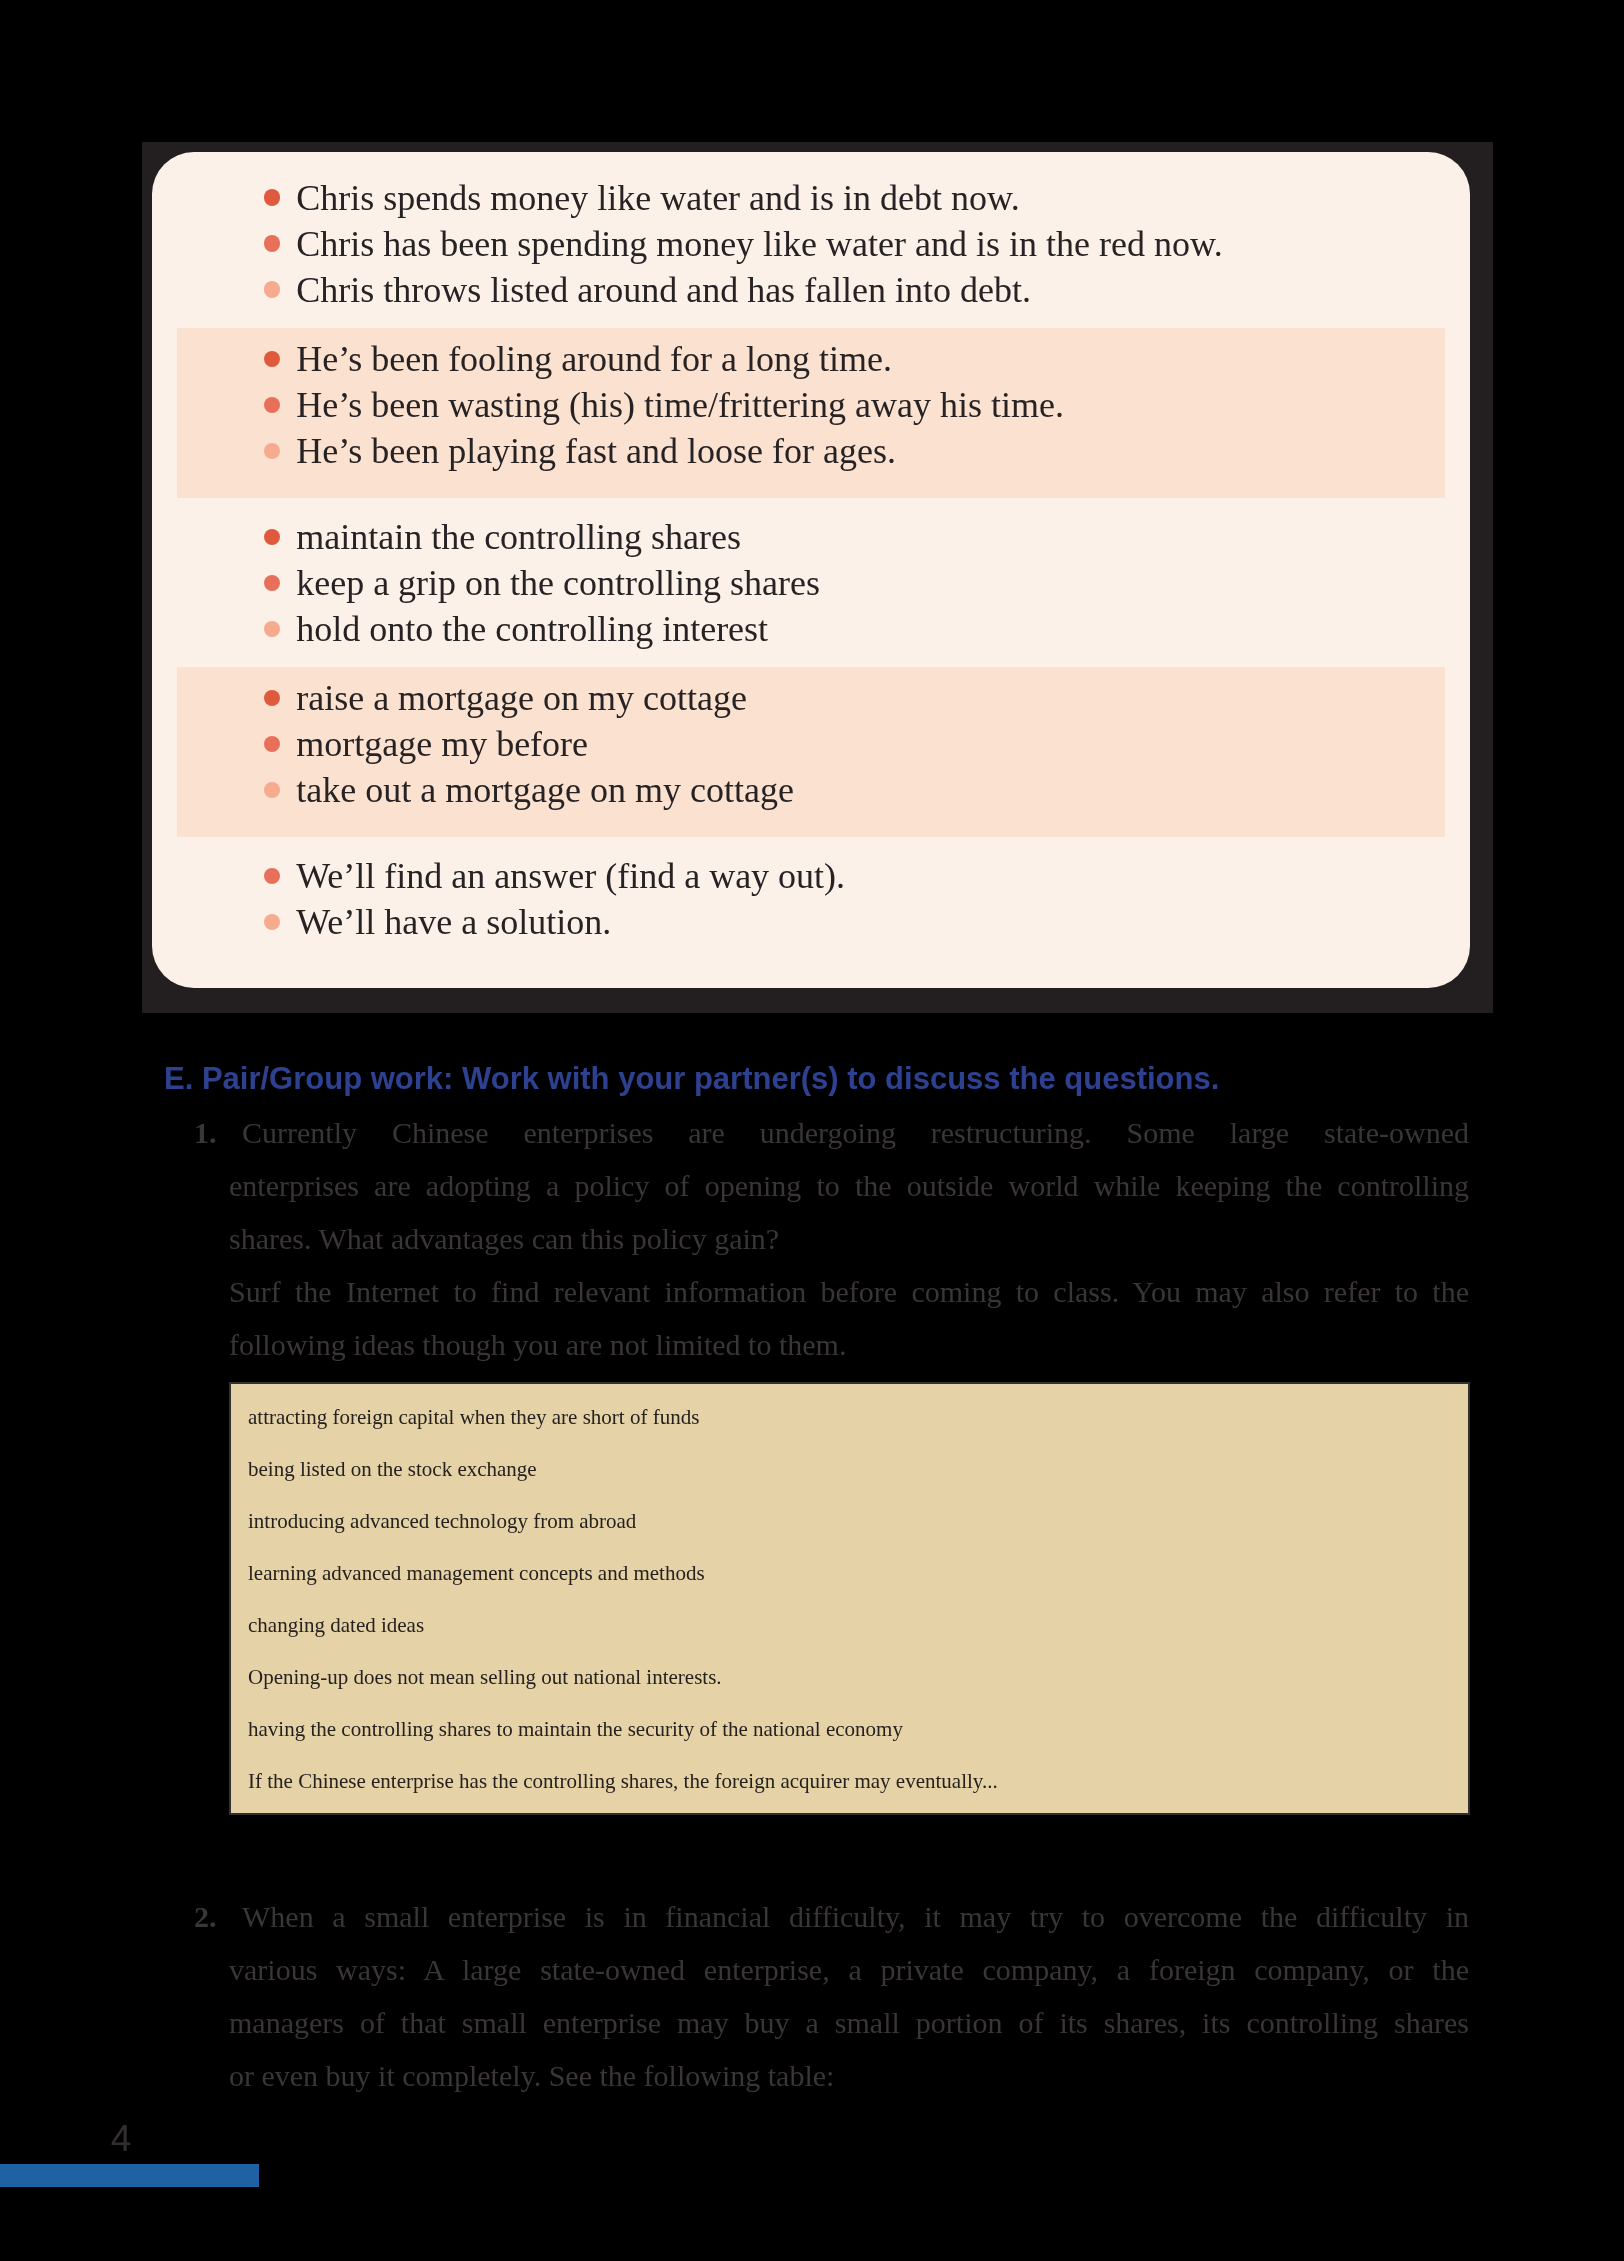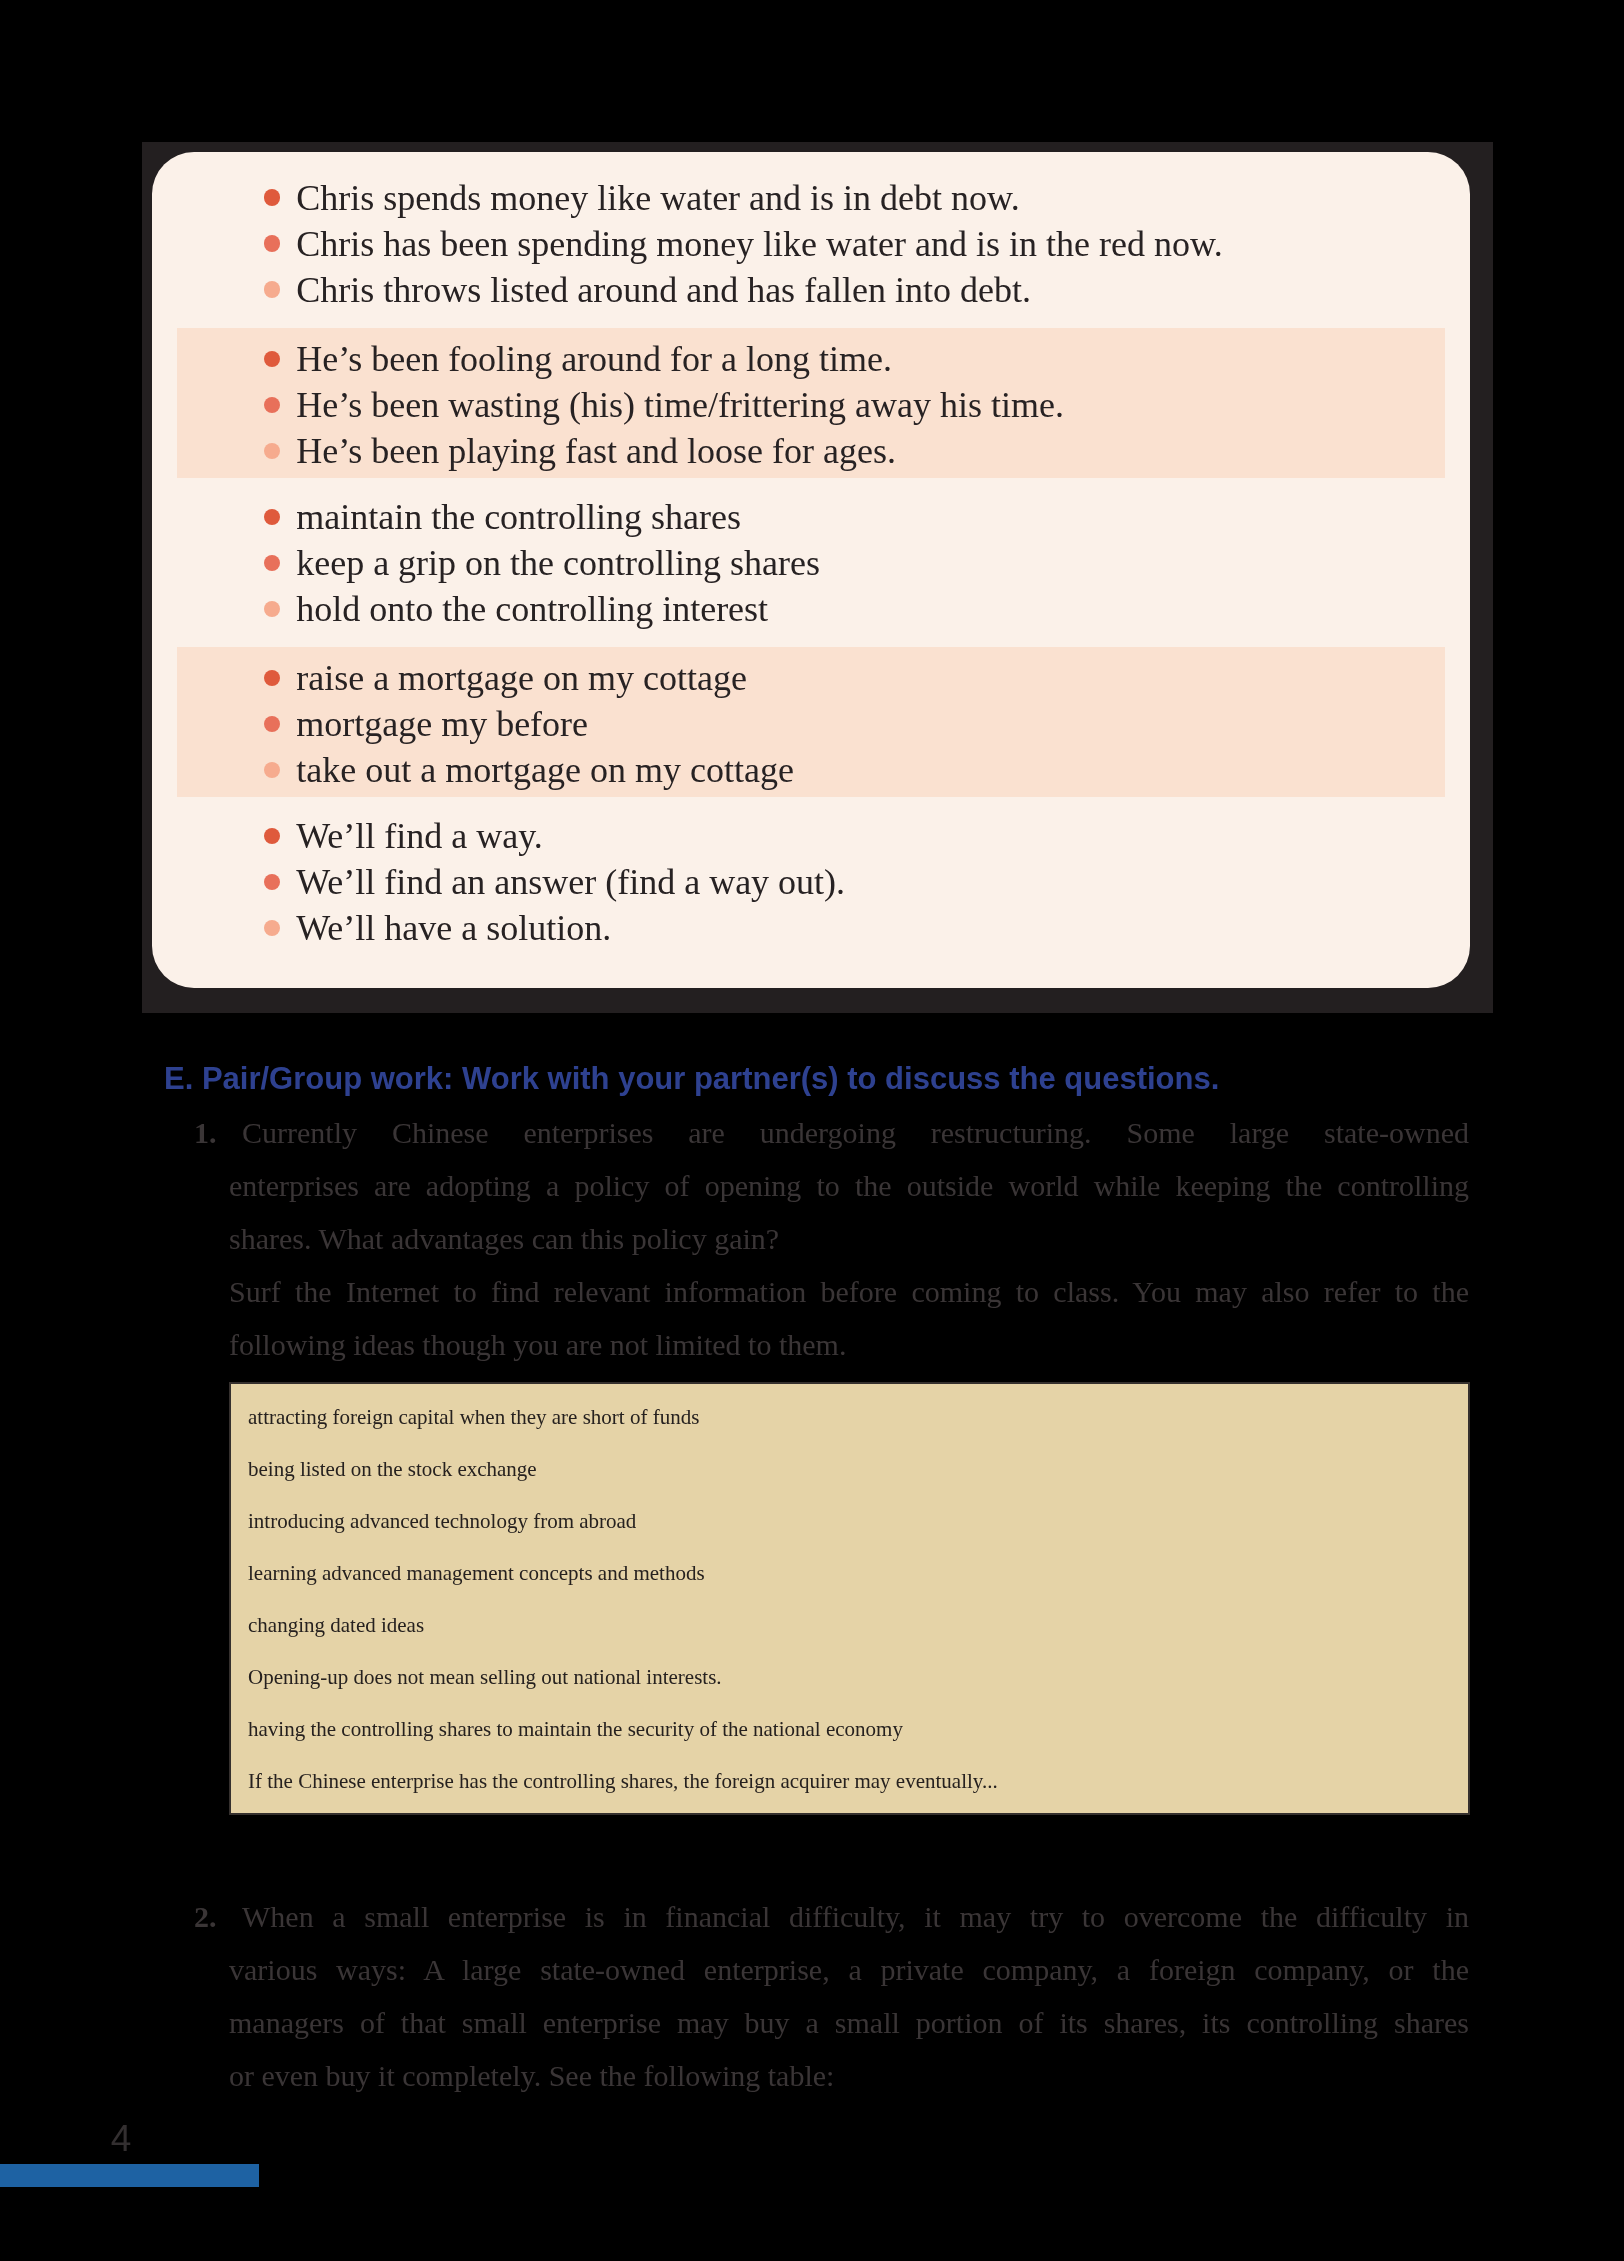--- a/index.html
+++ b/index.html
@@ -5,21 +5,21 @@
   html,body{margin:0;padding:0;background:#000;}
   .page{position:relative;width:1624px;height:2261px;background:#000;overflow:hidden;
         font-family:"Liberation Serif", serif;}
   
   .panel{position:absolute;left:142px;top:142px;width:1351px;height:871px;background:#231f20;}
   .card{position:absolute;left:9.6px;top:10px;width:1318px;height:836px;background:#fbf1e9;
         border-radius:42px;box-sizing:border-box;padding-top:22.5px;}
   .group{padding-left:112px;}
   .group + .group{margin-top:15.7px;}
   .group.band{margin-left:25px;margin-right:25px;padding-left:87px;
-              padding-top:7.9px;padding-bottom:4px;background:#fae1d0;}
+              padding-top:7.9px;padding-bottom:24px;background:#fae1d0;}
   .group ul{list-style:none;margin:0;padding:0;}
   .group li{display:flex;align-items:center;height:46px;font-size:36px;color:#272223;}
   .dot{display:inline-block;width:16.3px;height:16.3px;border-radius:50%;margin-right:16.3px;flex:0 0 auto;}
   
   .heading{position:absolute;left:164px;top:1061px;width:1293px;
            font-family:"Liberation Sans", sans-serif;font-weight:bold;font-size:31px;color:#2e4190;}
   
   .question{position:absolute;color:#3a3536;font-size:30px;}
   .qnum{position:absolute;left:0;top:0;height:53px;line-height:53px;font-weight:bold;}
   .qline{height:53px;line-height:53px;padding-left:35px;}
@@ -108,24 +108,20 @@
           <li>
               <span class="dot" style="background-color: rgb(246, 171, 142);"></span>
               <span>take out a mortgage on my cottage</span>
             </li>
         </ul>
       </div>
 
       <div class="group">
         <ul>
           <li>
-              <span class="dot" style="background-color: rgb(223, 90, 60);"></span>
-              <span>We’ll find a way.</span>
-            </li>
-          <li>
               <span class="dot" style="background-color: rgb(232, 112, 90);"></span>
               <span>We’ll find an answer (find a way out).</span>
             </li>
           <li>
               <span class="dot" style="background-color: rgb(246, 171, 142);"></span>
               <span>We’ll have a solution.</span>
             </li>
         </ul>
       </div>
 

